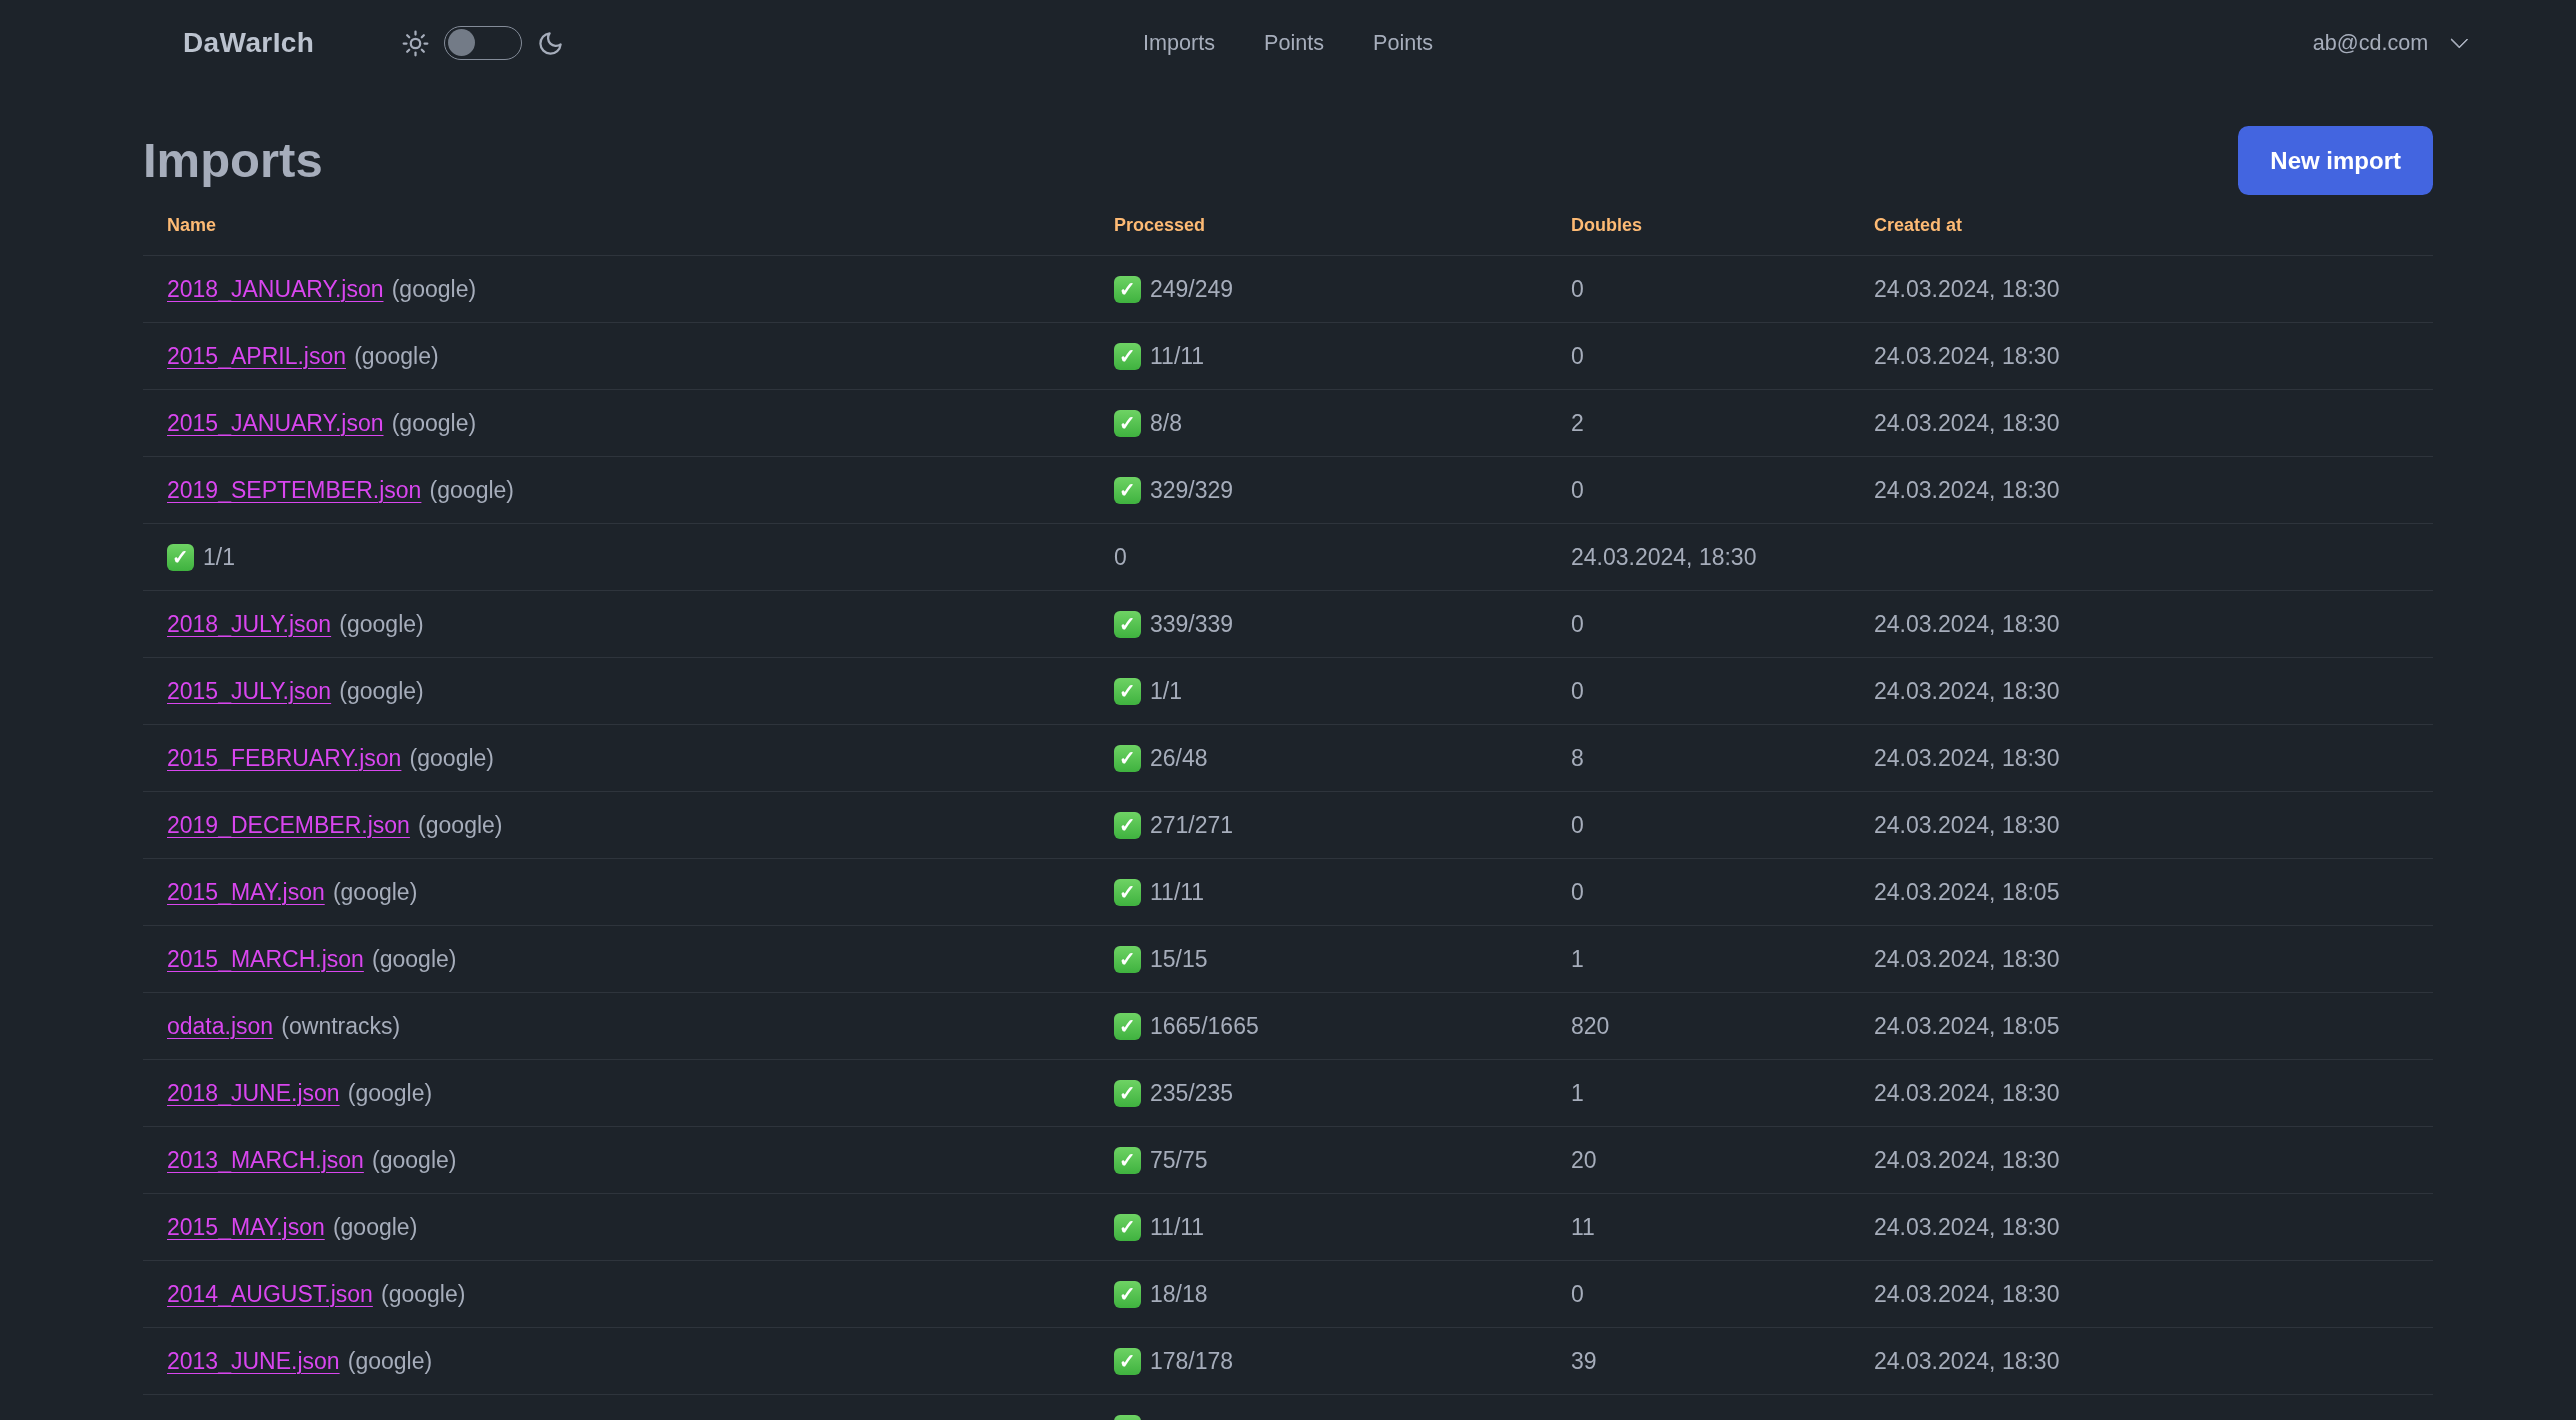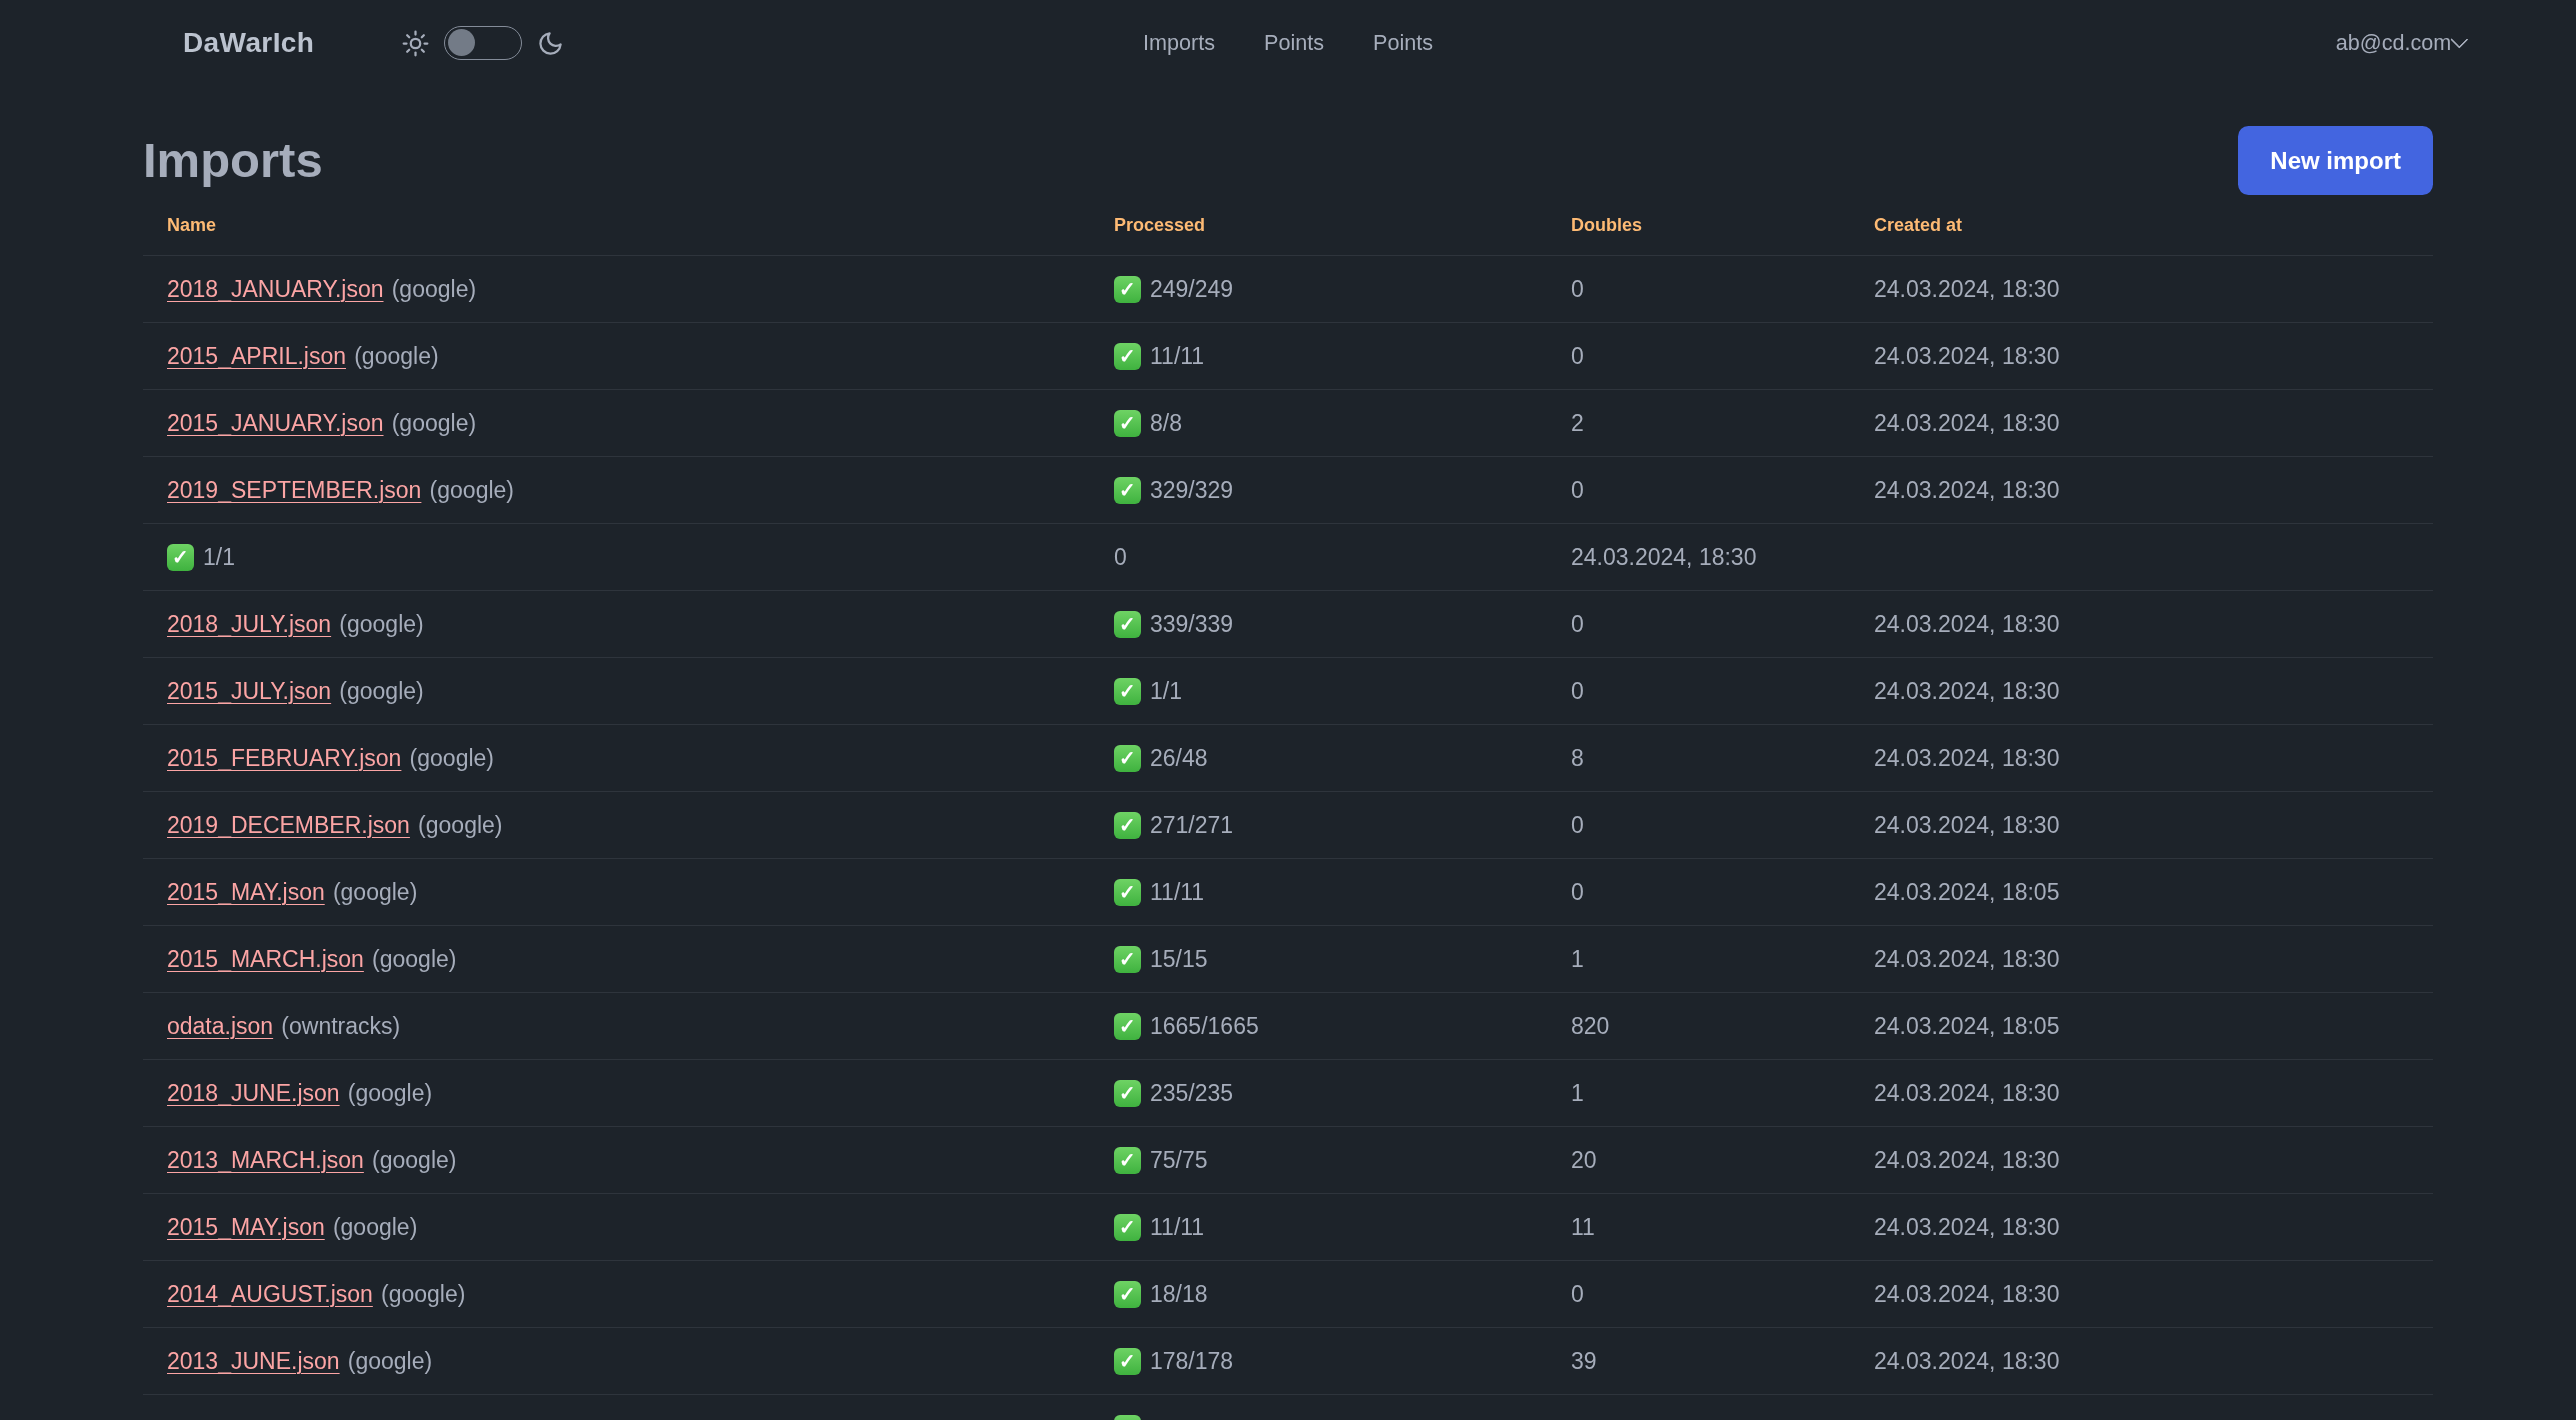--- a/index.html
+++ b/index.html
@@ -34,21 +34,21 @@
     width:27px; height:27px; border-radius:50%;
     background:#737b87;
   }
   nav {
     position:absolute; left:50%; top:0; height:86px;
     transform:translateX(-50%);
     display:flex; align-items:center; gap:49px;
   }
   .nav-link { font-size:21.6px; color:#a6adbb; text-decoration:none; cursor:pointer; }
   .user {
-    margin-left:auto; display:flex; align-items:center; gap:2px;
+    margin-left:auto; display:flex; align-items:center; gap:25px;
     font-size:21.6px; cursor:pointer;
   }
   .chevron {
     width:12.7px; height:12.7px;
     border-right:2.6px solid #a6adbb; border-bottom:2.6px solid #a6adbb;
     transform:rotate(45deg); margin-top:-7.5px; border-radius:1.5px;
   }
 
   
   main { padding:0 143px; }
@@ -80,21 +80,21 @@
     padding-left:24px;
     font-size:18px; font-weight:700; color:#fdba74;
   }
   .trow {
     height:67px;
     border-bottom:0.7px solid rgba(166,173,187,.13);
     font-size:23px;
   }
   .td { padding-left:24px; white-space:nowrap; }
   .file-link {
-    color:#fca5a5; cursor:pointer;
+    color:#d946ef; cursor:pointer;
     text-decoration:underline;
     text-underline-offset:3.7px;
     text-decoration-thickness:1.1px;
   }
   .src { margin-left:8.2px; }
   .proc { display:flex; align-items:center; }
   .check {
     flex:0 0 auto;
     width:27px; height:27px; margin-right:9px;
     border-radius:6px;

